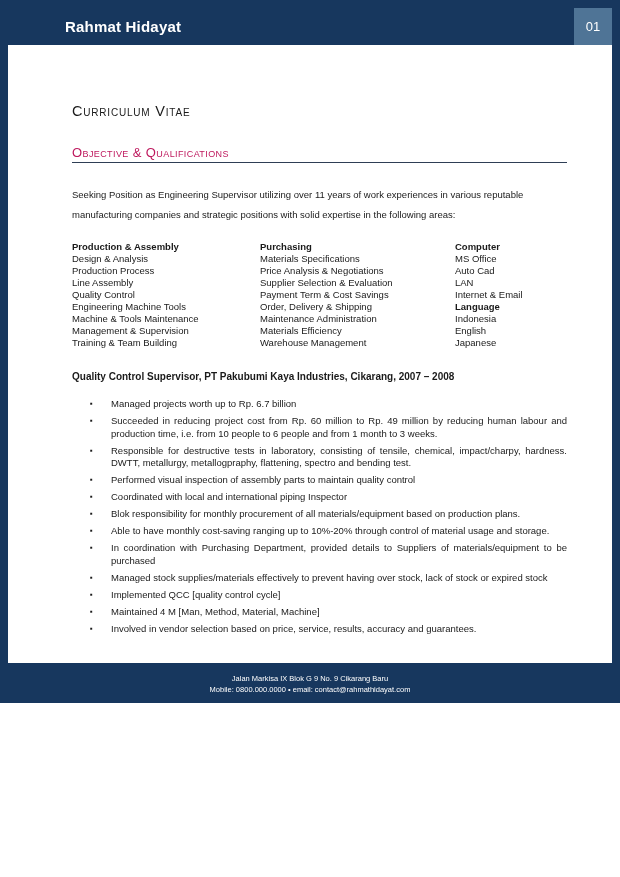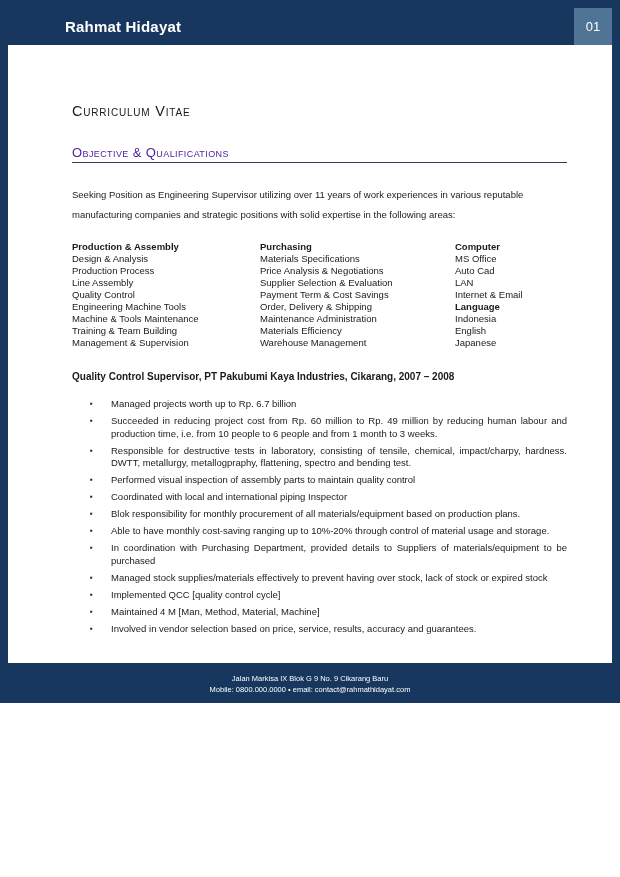--- a/index.html
+++ b/index.html
@@ -37,21 +37,21 @@
   .content { flex: 1; padding: 0 45px 0 64px; }
   .cv-title {
     margin-top: 58px;
     font-variant: small-caps;
     font-size: 14.5px; letter-spacing: 0.8px; font-weight: normal;
     color: #1a1a1a;
   }
   .sec-heading {
     font-variant: small-caps;
     font-size: 13px; letter-spacing: 0.4px; font-weight: normal;
-    color: #4c1d95;
+    color: #be185d;
     border-bottom: 1px solid var(--rule);
     padding-bottom: 2px;
   }
   .sec-heading.objective   { margin-top: 26px; }
   .sec-heading.experience  { margin-top: 44px; }
   .intro {
     margin-top: 22px;
     font-size: 9.5px; line-height: 20px;
     max-width: 482px;
   }
@@ -95,22 +95,22 @@
     <div class="skills">
 
       <div class="skill-col c1">
         <div class="skill-title">Production &amp; Assembly</div>
         <div class="skill-item">Design &amp; Analysis</div>
         <div class="skill-item">Production Process</div>
         <div class="skill-item">Line Assembly</div>
         <div class="skill-item">Quality Control</div>
         <div class="skill-item">Engineering Machine Tools</div>
         <div class="skill-item">Machine &amp; Tools Maintenance</div>
+        <div class="skill-item">Management &amp; Supervision</div>
         <div class="skill-item">Training &amp; Team Building</div>
-        <div class="skill-item">Management &amp; Supervision</div>
       </div>
 
       <div class="skill-col c2">
         <div class="skill-title">Purchasing</div>
         <div class="skill-item">Materials Specifications</div>
         <div class="skill-item">Price Analysis &amp; Negotiations</div>
         <div class="skill-item">Supplier Selection &amp; Evaluation</div>
         <div class="skill-item">Payment Term &amp; Cost Savings</div>
         <div class="skill-item">Order, Delivery &amp; Shipping</div>
         <div class="skill-item">Maintenance Administration</div>

